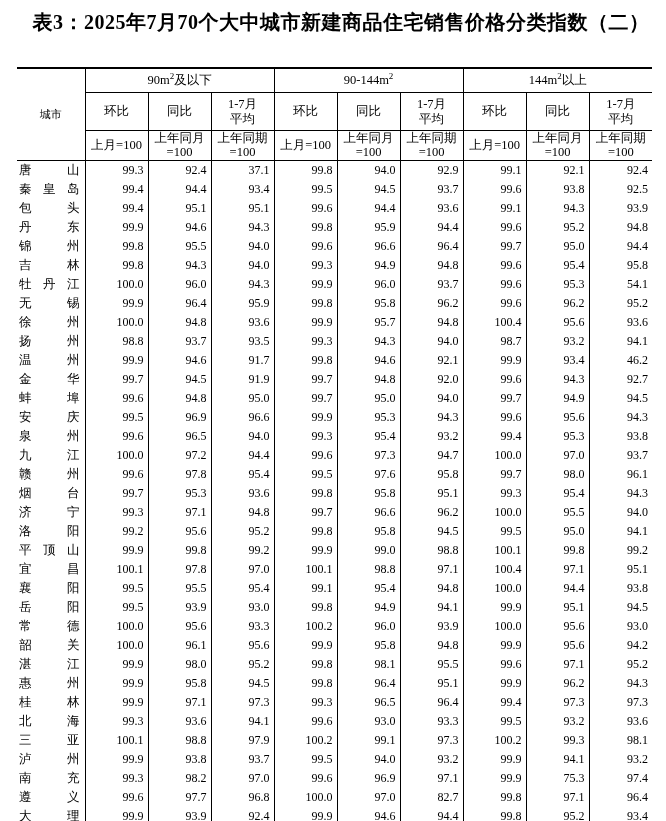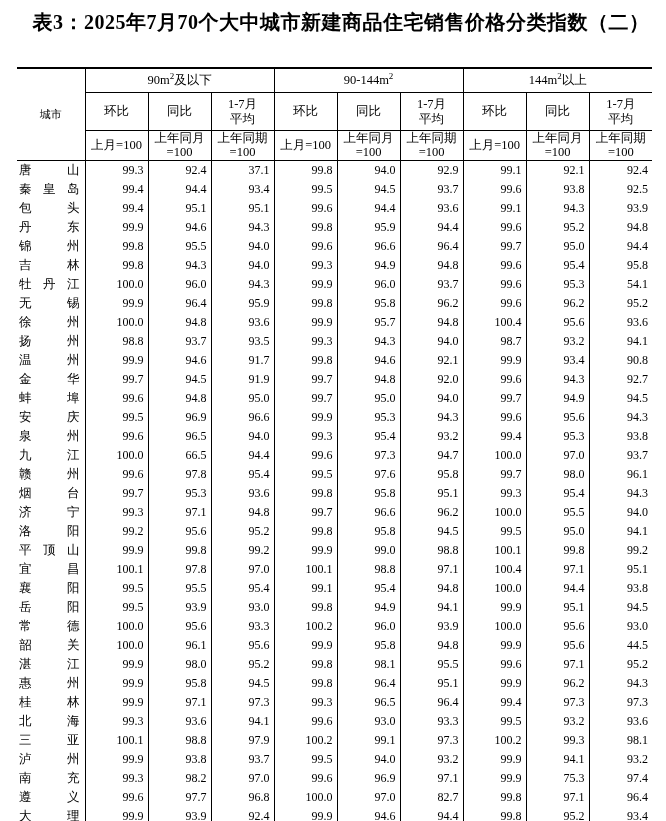--- a/index.html
+++ b/index.html
@@ -304,21 +304,21 @@
             </div>
           </td>
           <td class="val">99.9</td>
           <td class="val">94.6</td>
           <td class="val">91.7</td>
           <td class="val">99.8</td>
           <td class="val">94.6</td>
           <td class="val">92.1</td>
           <td class="val">99.9</td>
           <td class="val">93.4</td>
-          <td class="val">90.8</td>
+          <td class="val">46.2</td>
         </tr>
         <tr>
           <td class="city first">
             <div class="city-wrap">
               <span>金</span>
               <span>华</span>
             </div>
           </td>
           <td class="val">99.7</td>
           <td class="val">94.5</td>
@@ -382,21 +382,21 @@
           <td class="val">93.8</td>
         </tr>
         <tr>
           <td class="city first">
             <div class="city-wrap">
               <span>九</span>
               <span>江</span>
             </div>
           </td>
           <td class="val">100.0</td>
-          <td class="val">66.5</td>
+          <td class="val">97.2</td>
           <td class="val">94.4</td>
           <td class="val">99.6</td>
           <td class="val">97.3</td>
           <td class="val">94.7</td>
           <td class="val">100.0</td>
           <td class="val">97.0</td>
           <td class="val">93.7</td>
         </tr>
         <tr>
           <td class="city first">
@@ -560,21 +560,21 @@
             </div>
           </td>
           <td class="val">100.0</td>
           <td class="val">96.1</td>
           <td class="val">95.6</td>
           <td class="val">99.9</td>
           <td class="val">95.8</td>
           <td class="val">94.8</td>
           <td class="val">99.9</td>
           <td class="val">95.6</td>
-          <td class="val">44.5</td>
+          <td class="val">94.2</td>
         </tr>
         <tr>
           <td class="city first">
             <div class="city-wrap">
               <span>湛</span>
               <span>江</span>
             </div>
           </td>
           <td class="val">99.9</td>
           <td class="val">98.0</td>

